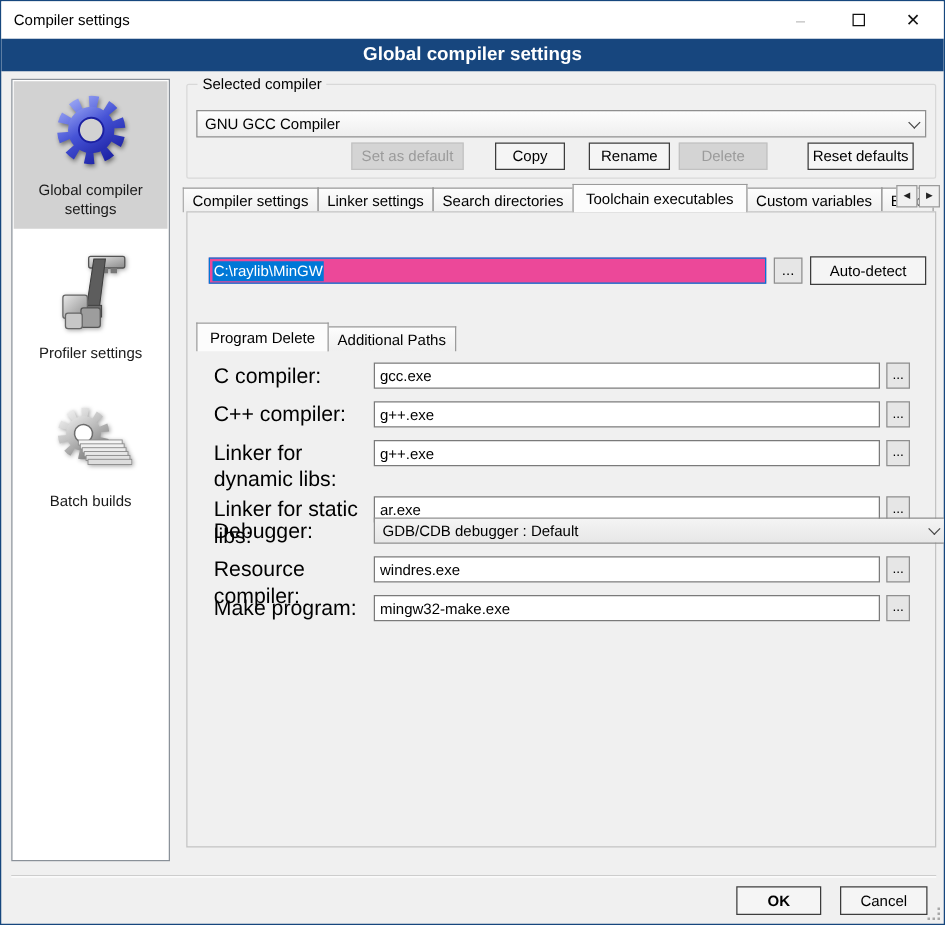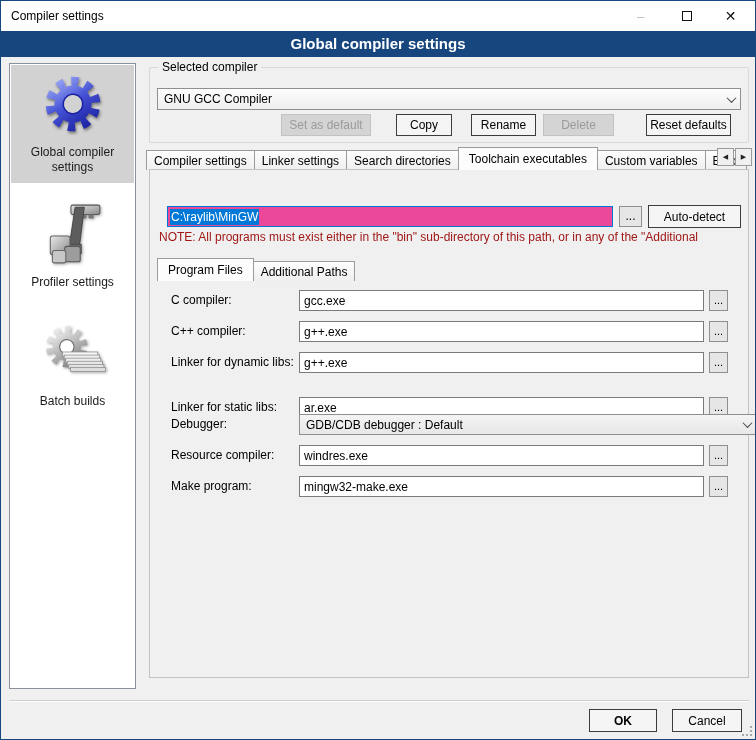--- a/index.html
+++ b/index.html
@@ -70,21 +70,21 @@
               padding-left:2px; z-index:2; overflow:hidden; }
   .dirfield .selected-text { background:#0078d7; color:#fff; padding:1px 1px; white-space:pre; }
   .btn-browse-dir { left:618px; top:205px; width:23px; height:21px; z-index:2;
                     background:#e6e6e6; border:1px solid #8f8f8f; line-height:17px; }
   .btn-autodetect { left:647px; top:204px; width:93px; height:23px; z-index:2; }
   .note { position:absolute; left:158px; top:229px; width:582px; white-space:nowrap; overflow:hidden;
           color:#a01818; font-size:12px; z-index:2; }
   
   .subtabstrip { position:absolute; left:156px; top:257px; height:23px; display:flex; align-items:flex-end; z-index:2; }
   
-  .frow-label { position:absolute; left:170px; width:126px; height:21px; line-height:21px; font-size:12px; z-index:3; }
+  .frow-label { position:absolute; left:170px; width:126px; height:21px; line-height:21px; font-size:17px; z-index:3; }
   .frow-input { position:absolute; left:298px; width:405px; height:21px; background:#fff;
                 border:1px solid #7a7a7a; font-size:12px; font-family:"Liberation Sans",sans-serif;
                 padding:0 4px; z-index:3; color:#000; }
   .frow-browse { position:absolute; left:708px; width:19px; height:21px; z-index:3;
                  background:#e6e6e6; border:1px solid #8f8f8f; font-size:11px; line-height:17px; text-align:center; }
   .frow-combo { position:absolute; left:298px; width:458px; z-index:3; height:21px;
                 background:linear-gradient(#f4f4f4,#e7e7e7); }
   .r0 { top:289px; } .r1 { top:320px; } .r2 { top:351px; } .r3 { top:396px; }
   .r4 { top:413px; } .r5 { top:444px; } .r6 { top:475px; }
   
@@ -208,24 +208,23 @@
   <div class="page" id="page-toolchain"></div>
 
   <div class="groupbox" id="group-dir">
     <span class="gb-label">Compiler's installation directory</span>
   </div>
   <div class="dirfield">
     <span class="selected-text">C:\raylib\MinGW</span>
   </div>
   <button class="btn btn-browse-dir" style="position:absolute;">...</button>
   <button class="btn btn-autodetect">Auto-detect</button>
-  <div class="note">NOTE: All programs must exist either in the "bin" sub-directory of this path, or in any of the "Additional</div>
 
   <div class="subtabstrip">
-    <div class="tab sel">Program Files</div>
+    <div class="tab sel">Program Delete</div>
     <div class="tab">Additional Paths</div>
   </div>
   <div class="page" id="page-programs"></div>
 
   <div class="frow-label r0">C compiler:</div>
   <input class="frow-input r0" value="gcc.exe" style="">
   <button class="frow-browse r0">...</button>
 
   <div class="frow-label r1">C++ compiler:</div>
   <input class="frow-input r1" value="g++.exe" style="">

